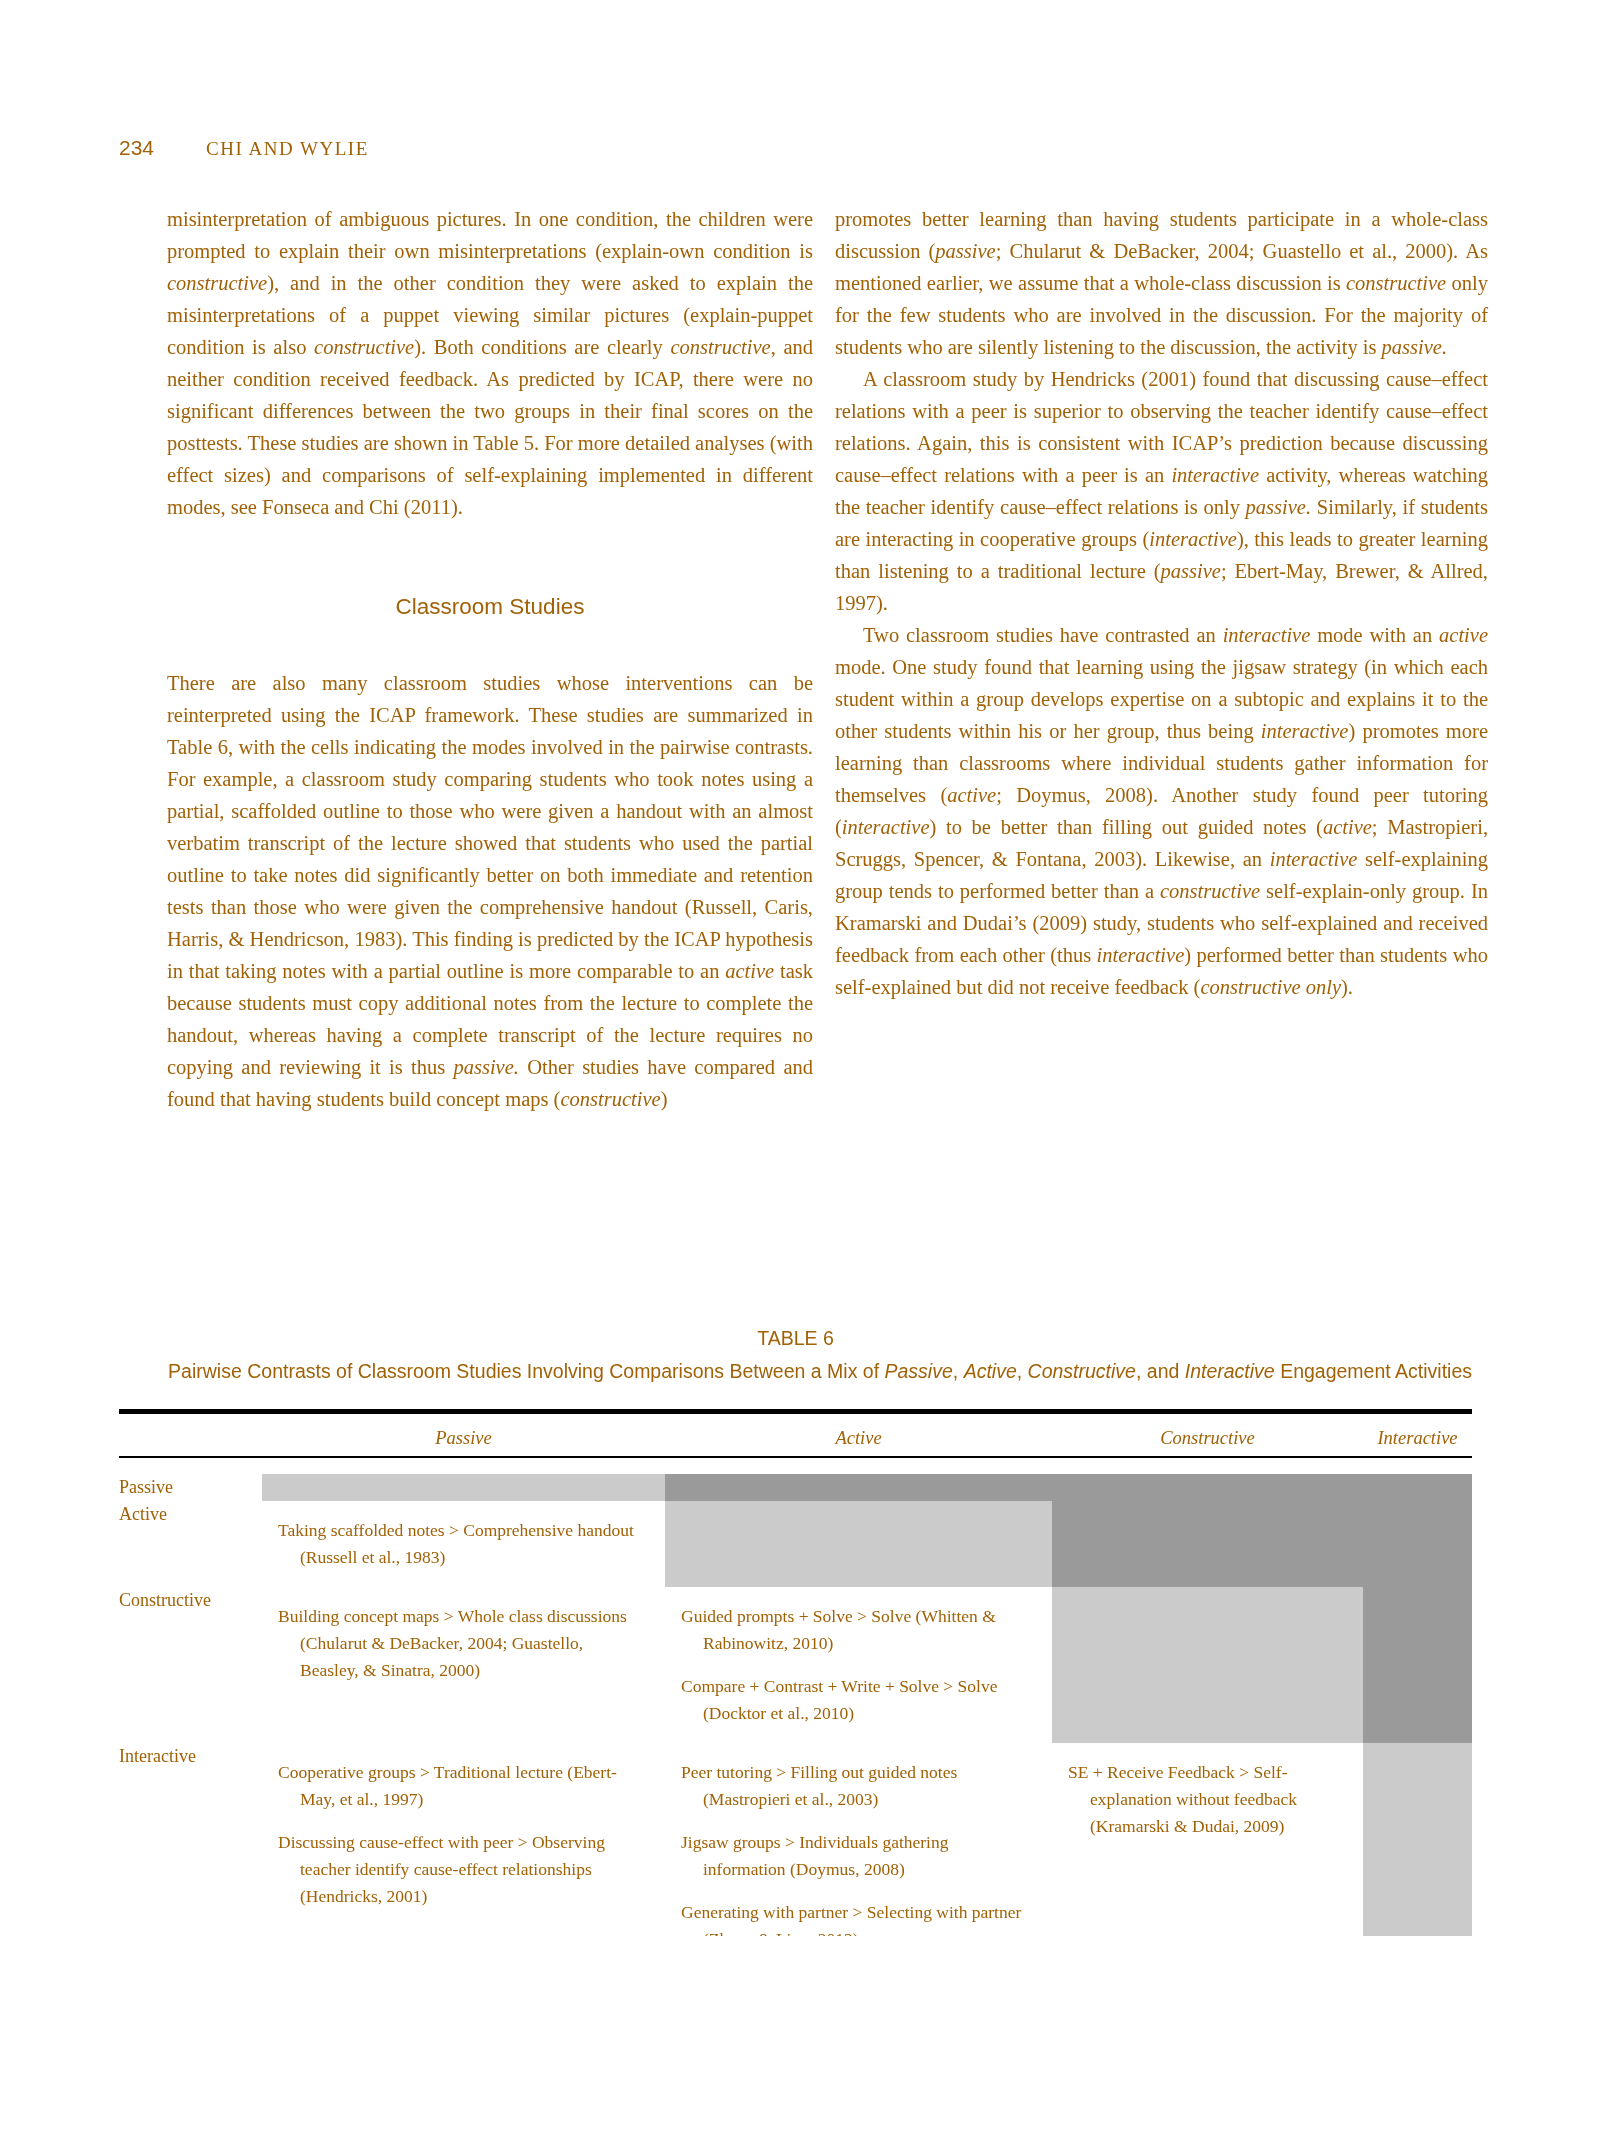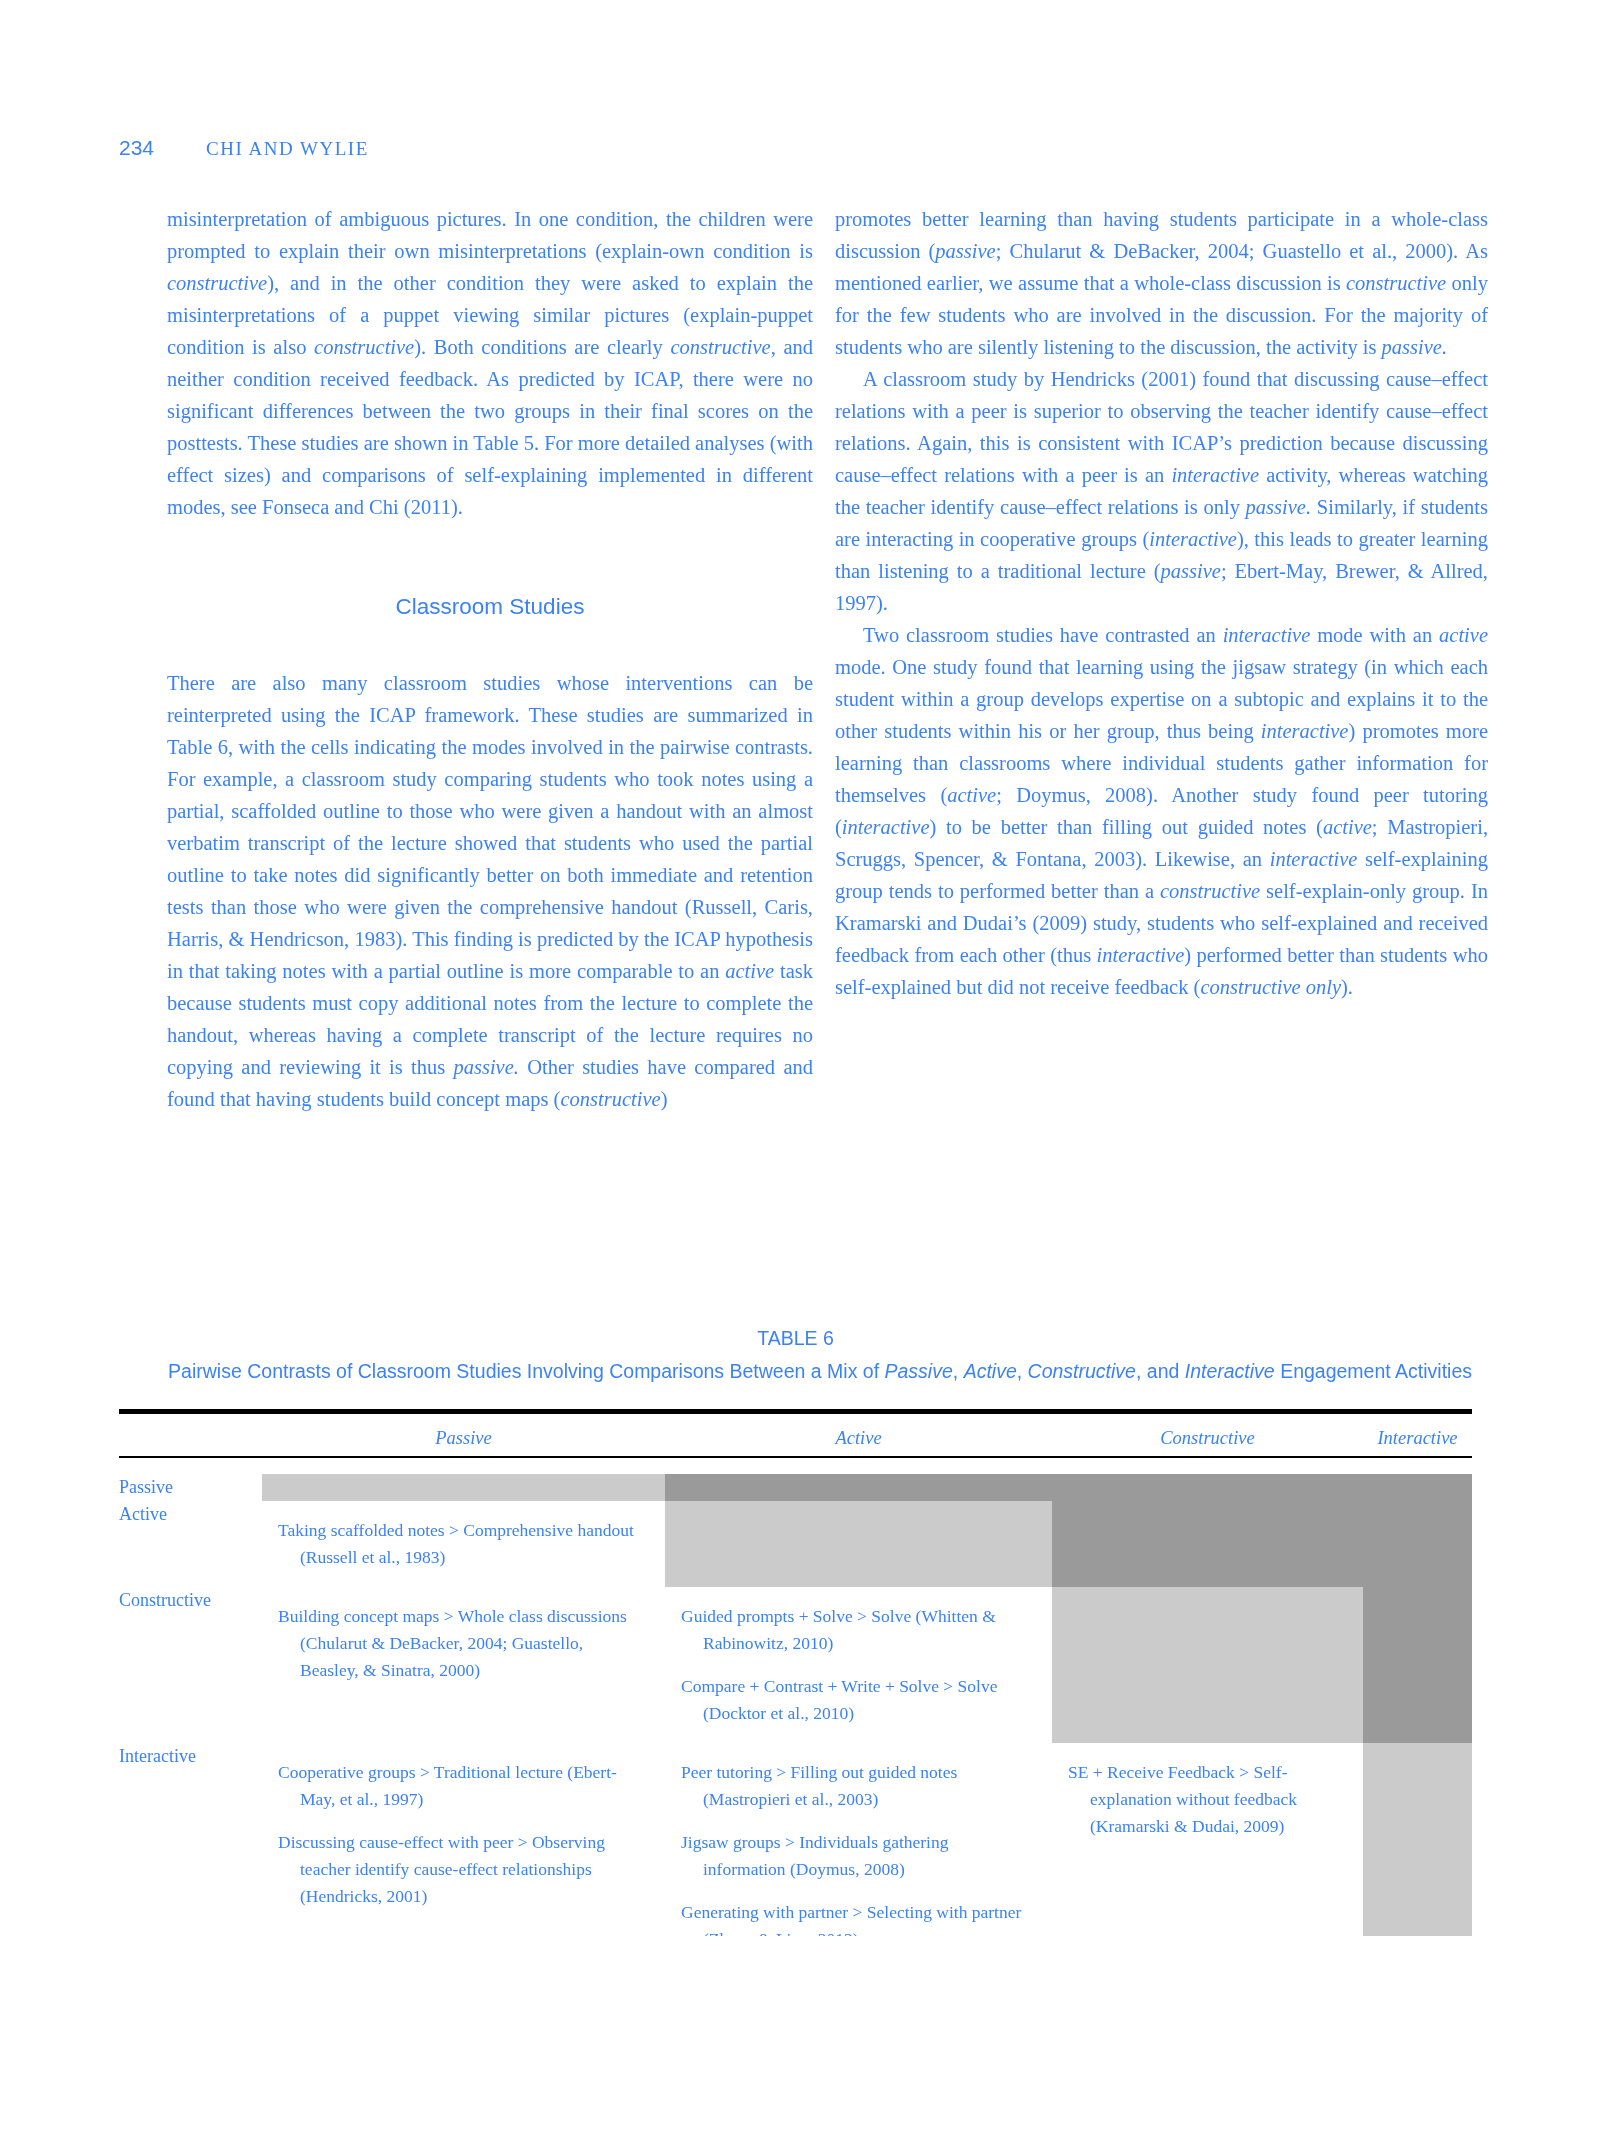--- a/index.html
+++ b/index.html
@@ -1,21 +1,21 @@
 <!DOCTYPE html>
 <html><head>
 <meta charset="utf-8">
 <style>
   html,body{margin:0;padding:0;background:#ffffff;}
   .page{
     position:relative;
     width:1600px;
     height:1936px;
     background:#ffffff;
-    color:#3b82f6;
+    color:#a16207;
     font-family:"Liberation Serif", serif;
   }
   
   .runhead{position:absolute;top:136px;left:119px;width:1362px;}
   .pagenum{
     font-family:"Liberation Sans", sans-serif;
     font-size:21px;display:inline-block;vertical-align:baseline;
   }
   .runtitle{
     font-family:"Liberation Serif", serif;

